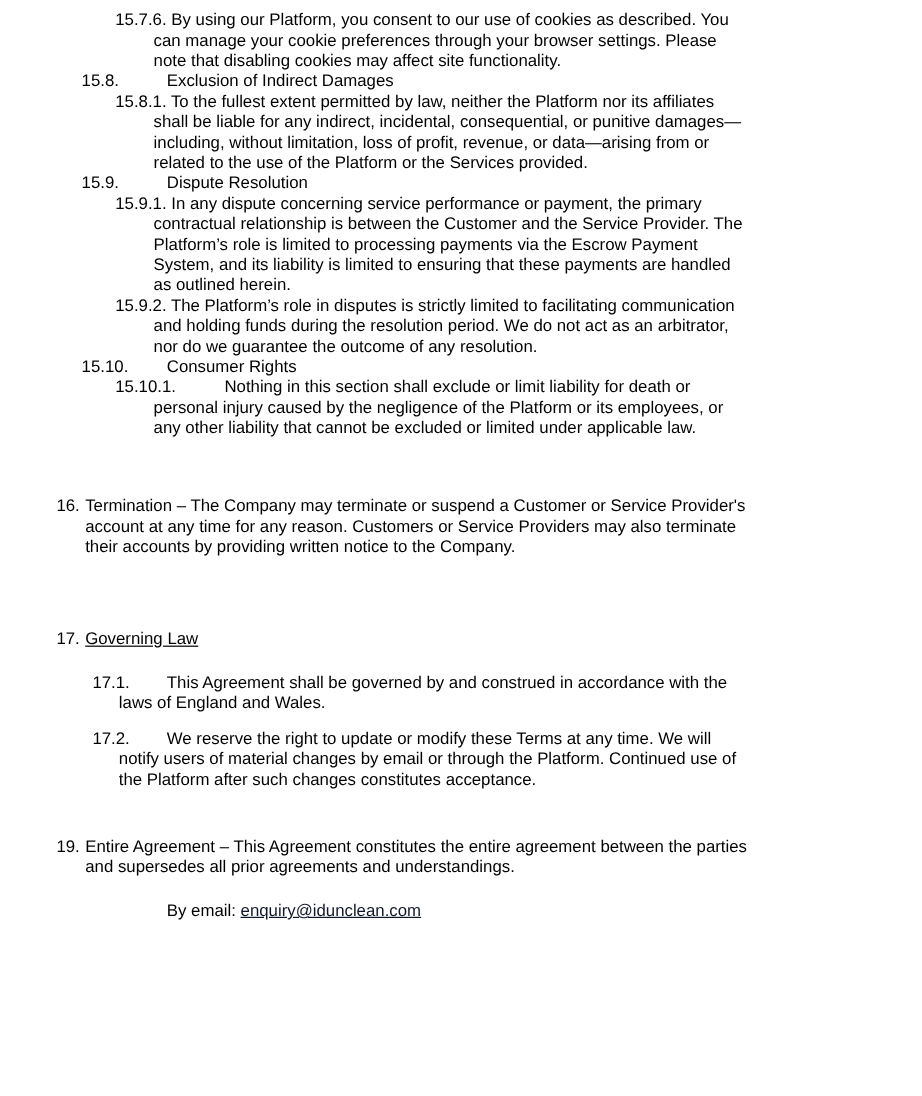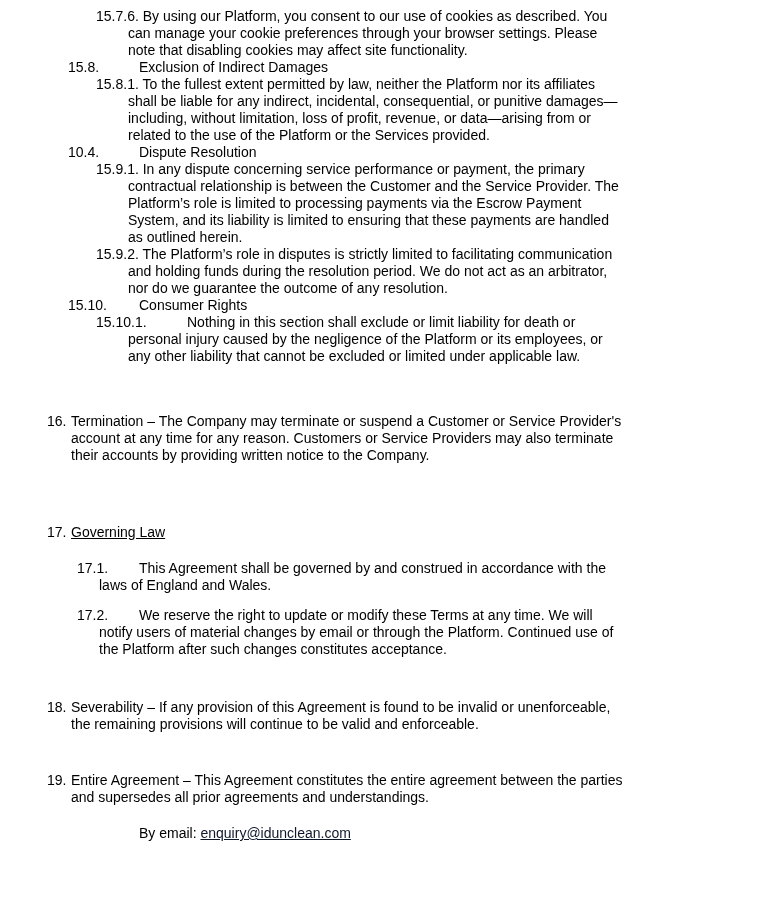--- a/index.html
+++ b/index.html
@@ -49,26 +49,25 @@
   }
 </style>
 </head>
 <body>
 
 <div class="page">
   <div>
       <div class="para sub"><span class="num">15.7.6.</span> <span>By using our Platform, you consent to our use of cookies as described. You can manage your cookie preferences through your browser settings. Please note that disabling cookies may affect site functionality.</span></div>
       <div class="para h2"><span class="num">15.8.</span><span>Exclusion of Indirect Damages</span></div>
       <div class="para sub"><span class="num">15.8.1.</span> <span>To the fullest extent permitted by law, neither the Platform nor its affiliates shall be liable for any indirect, incidental, consequential, or punitive damages—including, without limitation, loss of profit, revenue, or data—arising from or related to the use of the Platform or the Services provided.</span></div>
-      <div class="para h2"><span class="num">10.4.</span><span>Dispute Resolution</span></div>
+      <div class="para h2"><span class="num">15.9.</span><span>Dispute Resolution</span></div>
       <div class="para sub"><span class="num">15.9.1.</span> <span>In any dispute concerning service performance or payment, the primary contractual relationship is between the Customer and the Service Provider. The Platform’s role is limited to processing payments via the Escrow Payment System, and its liability is limited to ensuring that these payments are handled as outlined herein.</span></div>
       <div class="para sub"><span class="num">15.9.2.</span> <span>The Platform’s role in disputes is strictly limited to facilitating communication and holding funds during the resolution period. We do not act as an arbitrator, nor do we guarantee the outcome of any resolution.</span></div>
       <div class="para h2"><span class="num">15.10.</span><span>Consumer Rights</span></div>
       <div class="para sub-tab"><span class="num">15.10.1.</span><span>Nothing in this section shall exclude or limit liability for death or personal injury caused by the negligence of the Platform or its employees, or any other liability that cannot be excluded or limited under applicable law.</span></div>
       <div class="para top" style="margin-top: 48px;"><span class="num">16.</span><span>Termination – The Company may terminate or suspend a Customer or Service Provider's account at any time for any reason. Customers or Service Providers may also terminate their accounts by providing written notice to the Company.</span></div>
       <div class="para top" style="margin-top: 60px; text-decoration: underline;"><span class="num">17.</span><span>Governing Law</span></div>
       <div class="para sub17" style="margin-top: 19px;"><span class="num">17.1.</span><span>This Agreement shall be governed by and construed in accordance with the laws of England and Wales.</span></div>
       <div class="para sub17"><span class="num">17.2.</span><span>We reserve the right to update or modify these Terms at any time. We will notify users of material changes by email or through the Platform. Continued use of the Platform after such changes constitutes acceptance.</span></div>
-      <div class="para top" style="margin-top: 41px;"><span class="num">18.</span><span>Severability – If any provision of this Agreement is found to be invalid or unenforceable, the remaining provisions will continue to be valid and enforceable.</span></div>
       <div class="para top" style="margin-top: 39px;"><span class="num">19.</span><span>Entire Agreement – This Agreement constitutes the entire agreement between the parties and supersedes all prior agreements and understandings.</span></div>
       <div class="para contact" style="margin-top: 19px;"><span>By email: </span><a href="#" class="email-link">enquiry@idunclean.com</a></div>
     </div>
 </div>
 
 </body></html>

